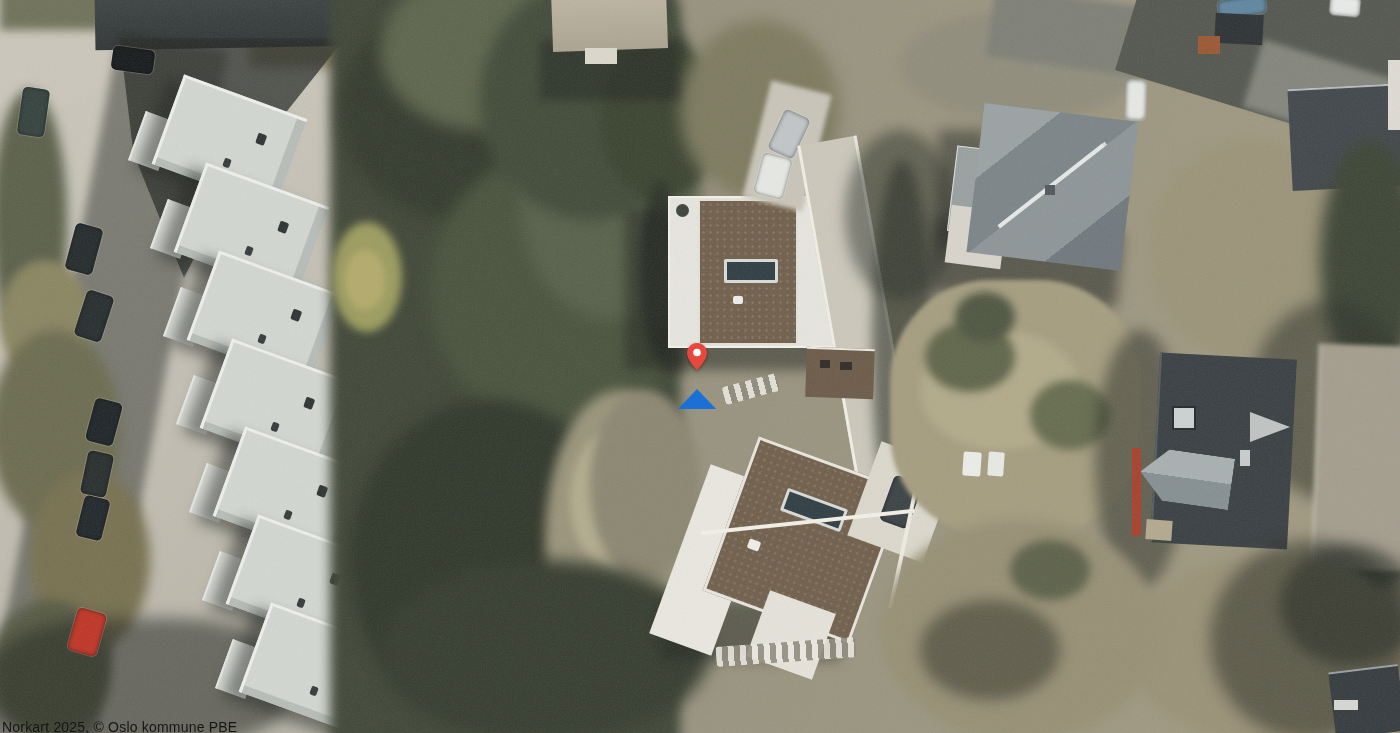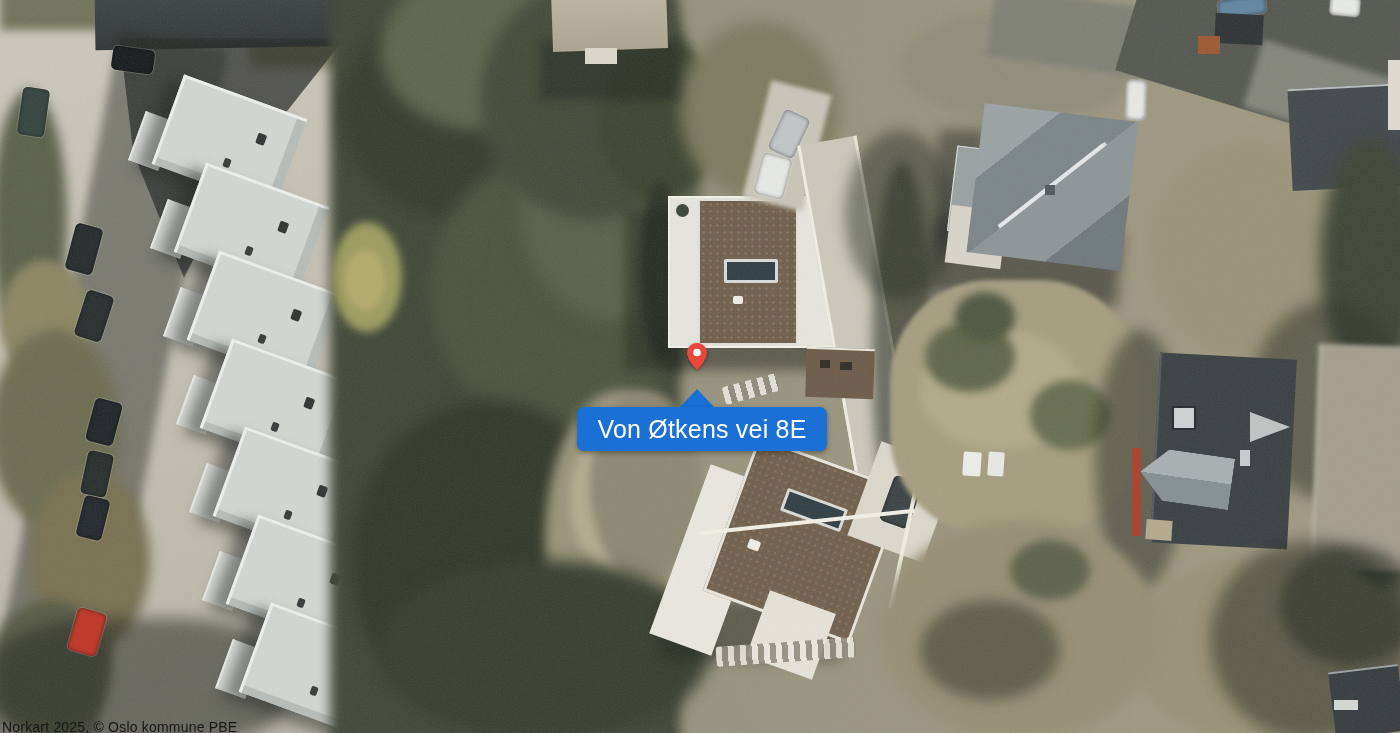--- a/index.html
+++ b/index.html
@@ -180,19 +180,16 @@
   </svg>
 
   <div class="f" style="left:686px;top:342px;width:22px;height:29px;filter:drop-shadow(0 1px 1.5px rgba(0,0,0,.45));">
     <svg viewBox="0 0 24 32" width="22" height="29">
       <path d="M12 1C5.9 1 1 5.9 1 12c0 8.2 11 19 11 19s11-10.8 11-19C23 5.9 18.1 1 12 1z" fill="#e8473b"></path>
       <circle cx="12" cy="11.6" r="4.2" fill="#ffffff"></circle>
     </svg>
   </div>
 
   <div class="f" id="addr-pointer" style="left:678px;top:389px;width:38px;height:20px;"></div>
-  <div class="f" id="addr-label" style="left:577px;top:407px;width:250px;height:44px;">
-    <span>Von Øtkens vei 8E</span>
-  </div>
 
   <div class="f" id="attribution" style="left:2px;top:719px;">Norkart 2025, © Oslo kommune PBE</div>
 
 </div>
 
 </body></html>

